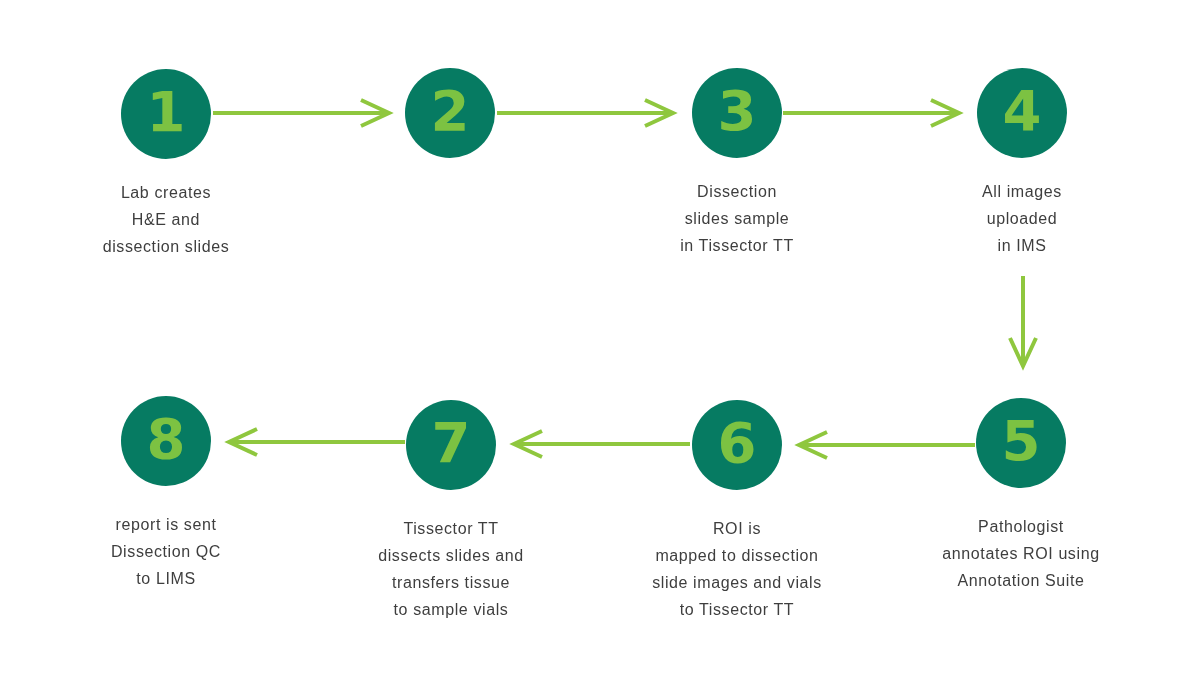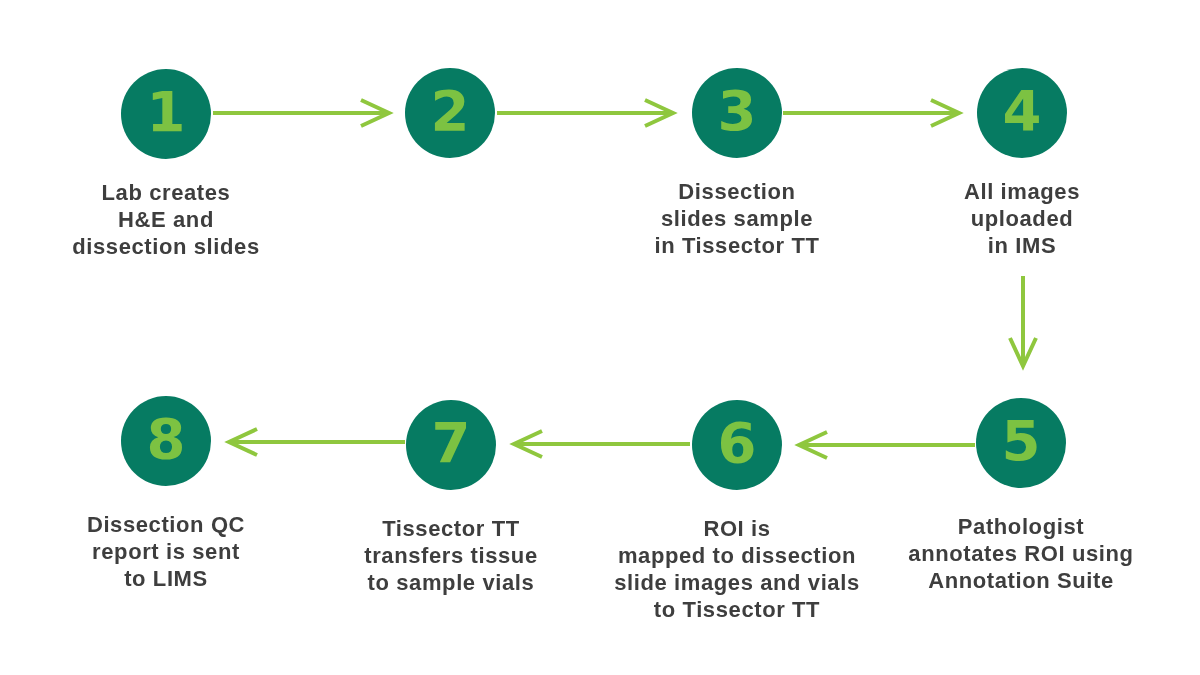--- a/index.html
+++ b/index.html
@@ -29,22 +29,22 @@
   }
   .num{
     font-family:"DejaVu Sans",sans-serif;
     font-weight:700;font-size:56px;line-height:1;
     color:var(--number);
     padding-bottom:4px;
   }
   .label{
     text-align:center;
     color:var(--text);
-    font-size:22px;line-height:27px;letter-spacing:0.6px;
-    font-weight:700;
+    font-size:16px;line-height:27px;letter-spacing:0.6px;
+    font-weight:400;
   }
   .row1 .label{margin-top:20px;}
   .row2 .label{margin-top:25px;}
   .label div{white-space:nowrap;}
   
   .s1{left:26px;top:69px;}
   .s2{left:310px;top:68px;}
   .s3{left:597px;top:68px;}
   .s4{left:882px;top:68px;}
   .s5{left:881px;top:398px;}
@@ -133,32 +133,33 @@
       <div>to Tissector TT</div>
     </div>
   </div>
 
   <div class="step row2 s7">
     <div class="circle">
       <span class="num">7</span>
     </div>
     <div class="label">
       <div>Tissector TT</div>
+      <div>dissects slides and</div>
       <div>transfers tissue</div>
       <div>to sample vials</div>
     </div>
   </div>
 
   <div class="step row2 s8">
     <div class="circle">
       <span class="num">8</span>
     </div>
     <div class="label">
+      <div>report is sent</div>
       <div>Dissection QC</div>
-      <div>report is sent</div>
       <div>to LIMS</div>
     </div>
   </div>
 
   <svg class="arrow a12" width="186" height="34">
     <line x1="4" y1="17" x2="176" y2="17"></line>
     <polyline points="152,4 180,17 152,30"></polyline>
   </svg>
 
   <svg class="arrow a23" width="186" height="34">

